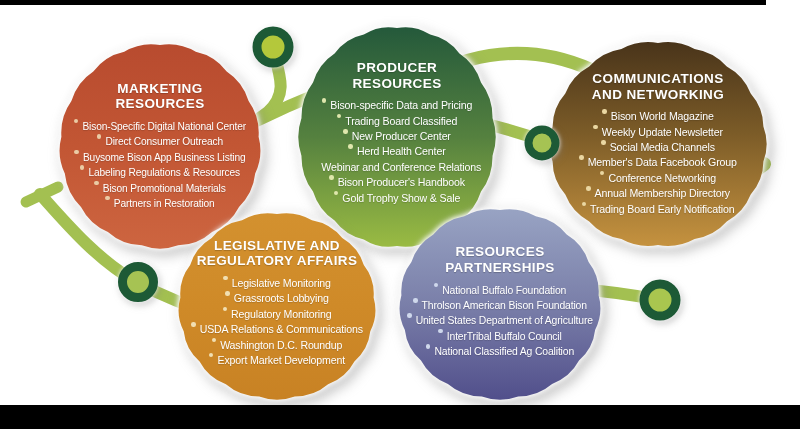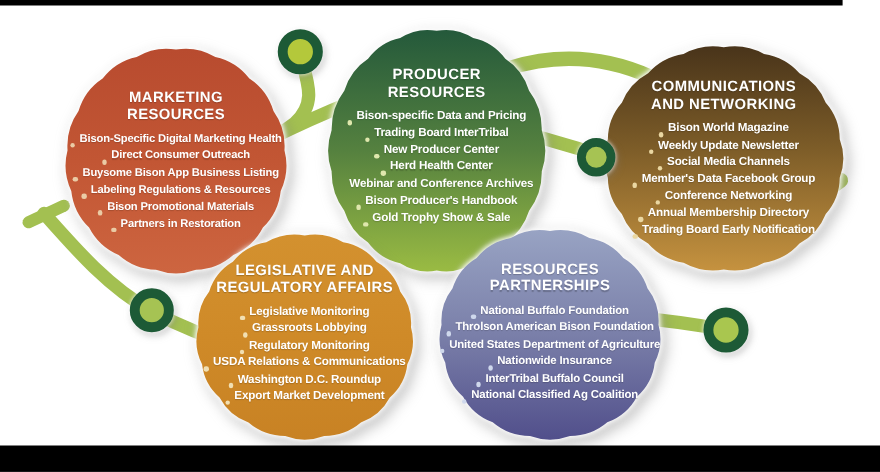--- a/index.html
+++ b/index.html
@@ -18,21 +18,21 @@
            drop-shadow(0 0 3px rgba(255,255,255,.9))
            drop-shadow(4px 5px 6px rgba(110,110,110,.4));}
 
   .rings-svg{filter:drop-shadow(0 0 2px rgba(255,255,255,.9)) drop-shadow(2px 3px 3px rgba(120,120,120,.35));}
 
   .content{position:absolute;display:flex;flex-direction:column;align-items:center;justify-content:center;
     color:#fff;text-align:center;z-index:10;}
   .content .title{font-weight:bold;font-size:13.5px;line-height:1.16;letter-spacing:.4px;
     white-space:pre-line;margin-bottom:7px;text-shadow:0 1px 1px rgba(0,0,0,.22);}
   .content .items{display:flex;flex-direction:column;align-items:center;}
-  .content .item{display:flex;align-items:flex-end;white-space:nowrap;font-weight:bold;
+  .content .item{display:flex;align-items:flex-start;white-space:nowrap;font-weight:normal;
     font-size:10.6px;line-height:15.4px;letter-spacing:-0.15px;text-shadow:0 1px 1px rgba(0,0,0,.18);}
   .content .dot{width:4.5px;height:4.5px;border-radius:50%;margin-right:4px;flex:0 0 auto;}
 
   .circle--marketing .items .item{font-size:10.2px;}
   .circle--industry  .items .item{font-size:10.4px;}
 
   #content-marketing      {left:42px;  top:52px;  width:236px; height:188px;}
   #content-producer       {left:279px; top:30px;  width:236px; height:206px;}
   #content-communications {left:540px; top:46px;  width:236px; height:196px;}
   #content-legislative    {left:159px; top:210px; width:236px; height:186px;}
@@ -122,21 +122,21 @@
     <circle cx="660" cy="300" r="16" stroke-width="9" fill="#a9c64f" stroke="#1d5a36"></circle>
   </svg>
 
   <div id="content-marketing" class="content circle--marketing">
     <div class="title">MARKETING
 RESOURCES</div>
     <div class="items">
 
     <div class="item">
           <span class="dot" style="background: rgb(234, 203, 165);"></span>
-          <span>Bison-Specific Digital Marketing Health</span>
+          <span>Bison-Specific Digital National Center</span>
         </div>
         <div class="item">
           <span class="dot" style="background: rgb(234, 203, 165);"></span>
           <span>Direct Consumer Outreach</span>
         </div>
         <div class="item">
           <span class="dot" style="background: rgb(234, 203, 165);"></span>
           <span>Buysome Bison App Business Listing</span>
         </div>
         <div class="item">
@@ -158,33 +158,33 @@
     <div class="title">PRODUCER
 RESOURCES</div>
     <div class="items">
 
     <div class="item">
           <span class="dot" style="background: rgb(223, 231, 173);"></span>
           <span>Bison-specific Data and Pricing</span>
         </div>
         <div class="item">
           <span class="dot" style="background: rgb(223, 231, 173);"></span>
-          <span>Trading Board InterTribal</span>
+          <span>Trading Board Classified</span>
         </div>
         <div class="item">
           <span class="dot" style="background: rgb(223, 231, 173);"></span>
           <span>New Producer Center</span>
         </div>
         <div class="item">
           <span class="dot" style="background: rgb(223, 231, 173);"></span>
           <span>Herd Health Center</span>
         </div>
         <div class="item">
           <span class="dot" style="background: rgb(223, 231, 173); visibility: hidden;"></span>
-          <span>Webinar and Conference Archives</span>
+          <span>Webinar and Conference Relations</span>
         </div>
         <div class="item">
           <span class="dot" style="background: rgb(223, 231, 173);"></span>
           <span>Bison Producer's Handbook</span>
         </div>
         <div class="item">
           <span class="dot" style="background: rgb(223, 231, 173);"></span>
           <span>Gold Trophy Show &amp; Sale</span>
         </div>
       </div>
@@ -270,24 +270,20 @@
         <div class="item">
           <span class="dot" style="background: rgb(207, 216, 236);"></span>
           <span>Throlson American Bison Foundation</span>
         </div>
         <div class="item">
           <span class="dot" style="background: rgb(207, 216, 236);"></span>
           <span>United States Department of Agriculture</span>
         </div>
         <div class="item">
           <span class="dot" style="background: rgb(207, 216, 236);"></span>
-          <span>Nationwide Insurance</span>
-        </div>
-        <div class="item">
-          <span class="dot" style="background: rgb(207, 216, 236);"></span>
           <span>InterTribal Buffalo Council</span>
         </div>
         <div class="item">
           <span class="dot" style="background: rgb(207, 216, 236);"></span>
           <span>National Classified Ag Coalition</span>
         </div>
       </div>
   </div>
 
   <div id="bar-top" class="bar"></div>

